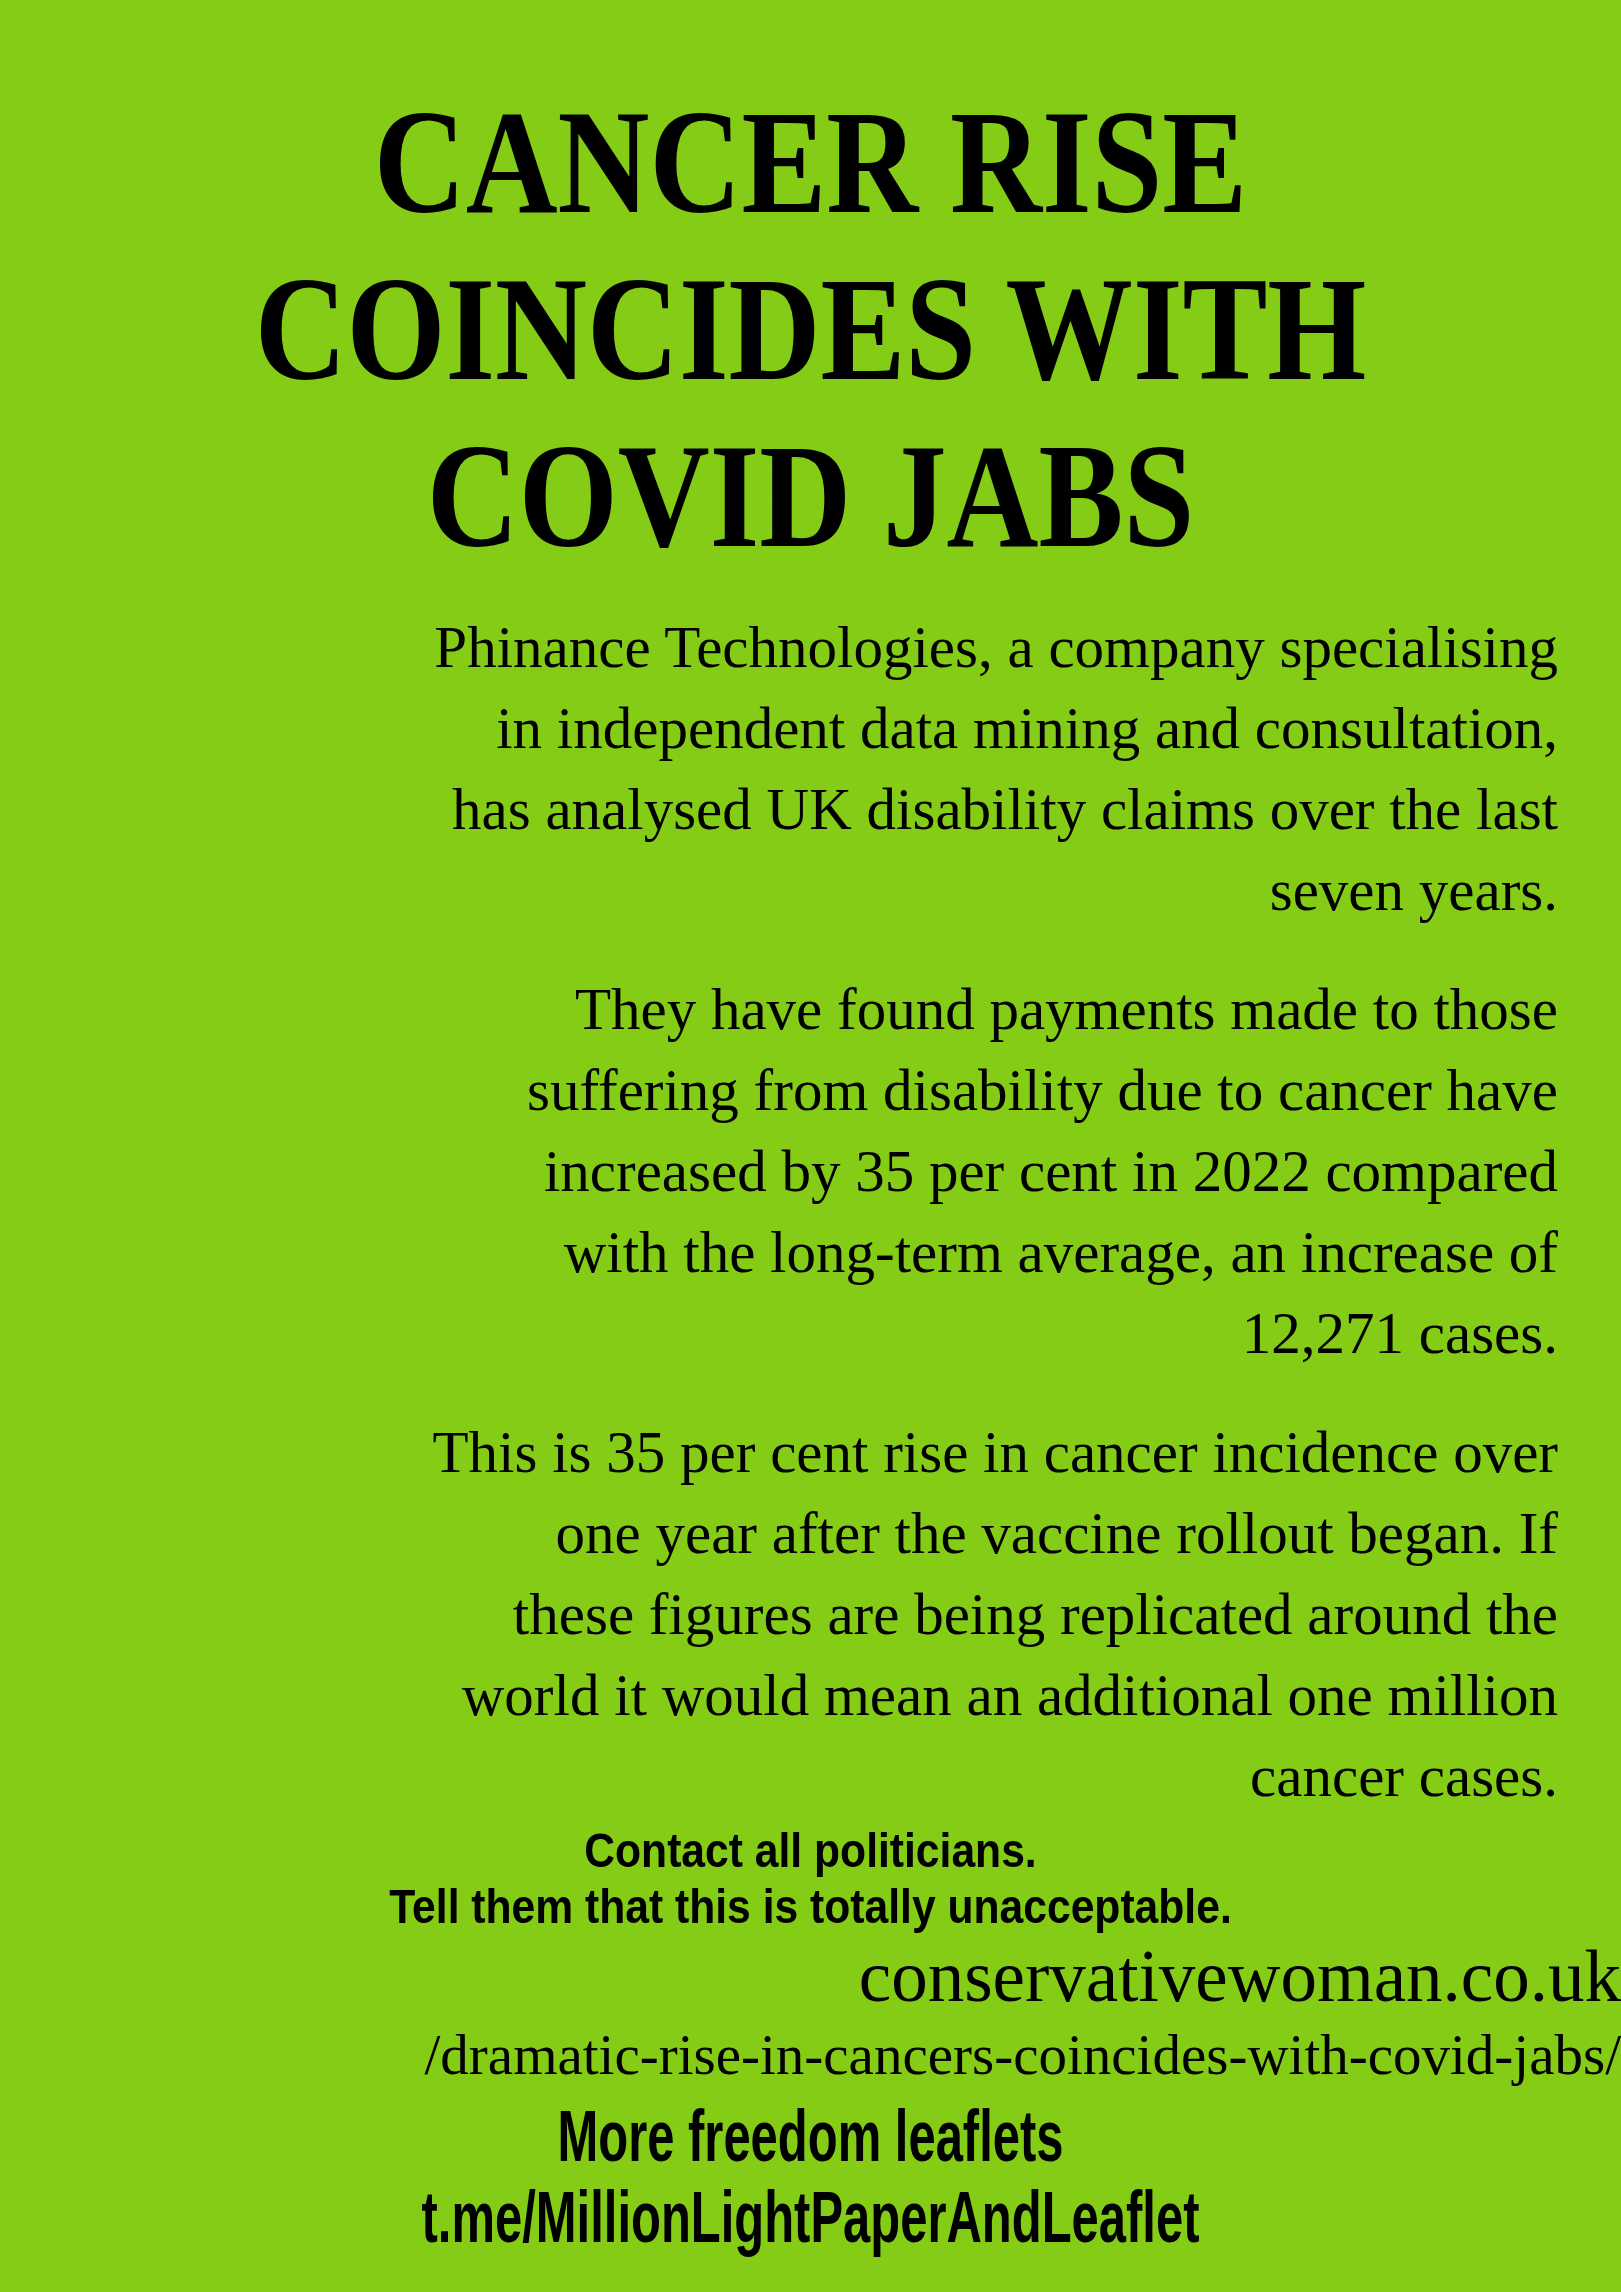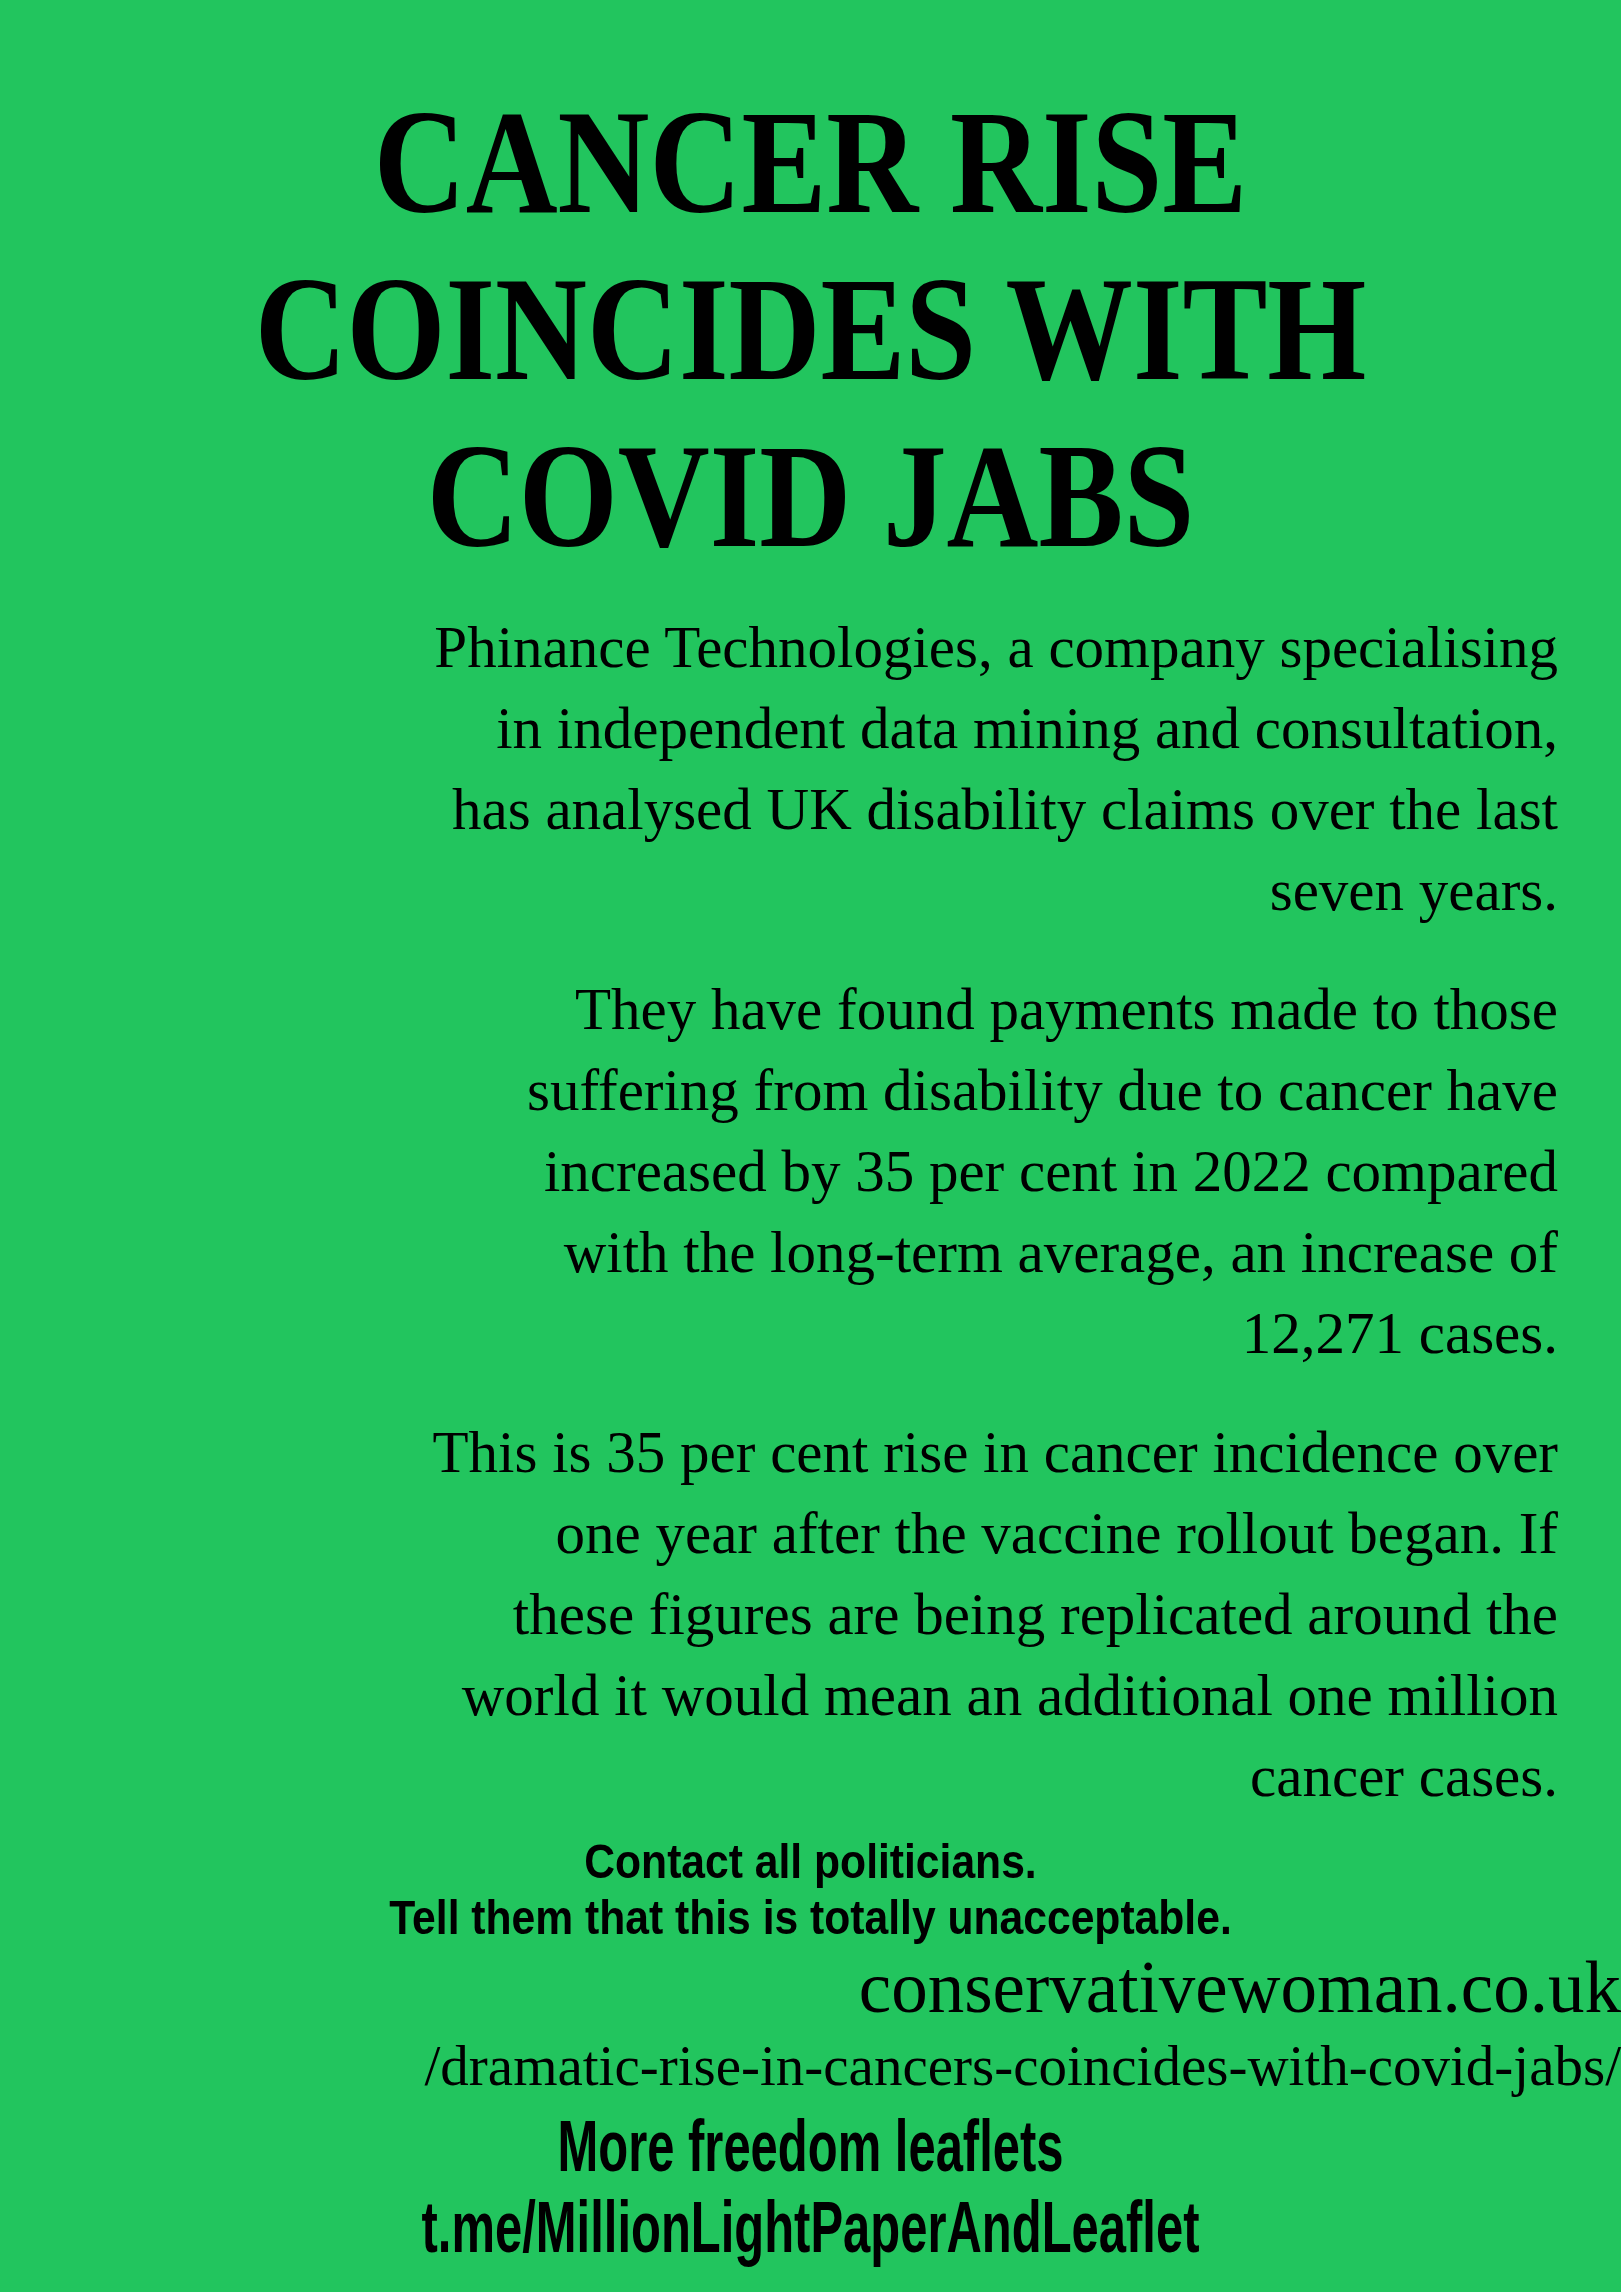--- a/index.html
+++ b/index.html
@@ -1,20 +1,20 @@
 <!DOCTYPE html>
 <html style="font-size:14.3px"><head>
 <meta charset="utf-8">
 <style>
   html,body{margin:0;padding:0;background:#888;}
   .page{
     position:relative;
     width:1621px;height:2293px;
     margin:0 auto;
-    background:#22c55e;
+    background:#84cc16;
     color:#000000;
     overflow:hidden;
     box-sizing:border-box;
     padding-top:79px;
   }
   .title{
     margin:0;
     text-align:center;
     font-family:"Liberation Serif","DejaVu Serif",serif;
     font-weight:bold;
@@ -31,21 +31,21 @@
     padding-right:63px;
     font-family:"Liberation Serif","DejaVu Serif",serif;
     font-size:59px;
     line-height:81px;
     text-align:right;
   }
   .body-copy p{
     margin:0 0 38px 0;
     white-space:pre-line;
   }
-  .body-copy p:last-child{margin-bottom:16px;}
+  .body-copy p:last-child{margin-bottom:5px;}
   .cta{
     margin-top:5.4px;
     text-align:center;
     font-family:"Liberation Sans","DejaVu Sans",sans-serif;
     font-weight:bold;
     font-size:49px;
     line-height:56px;
     transform:scaleX(0.87);
     transform-origin:50% 0;
   }

